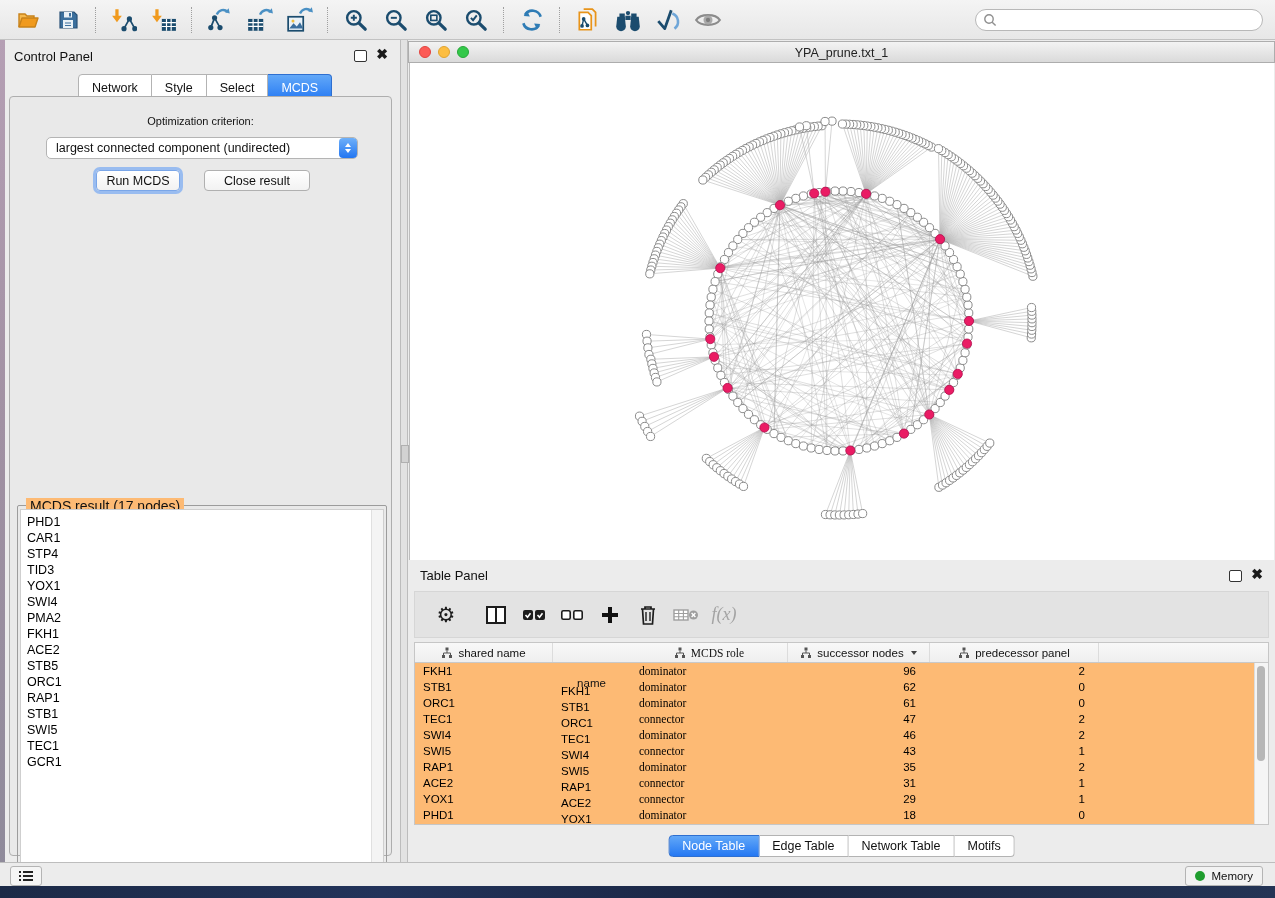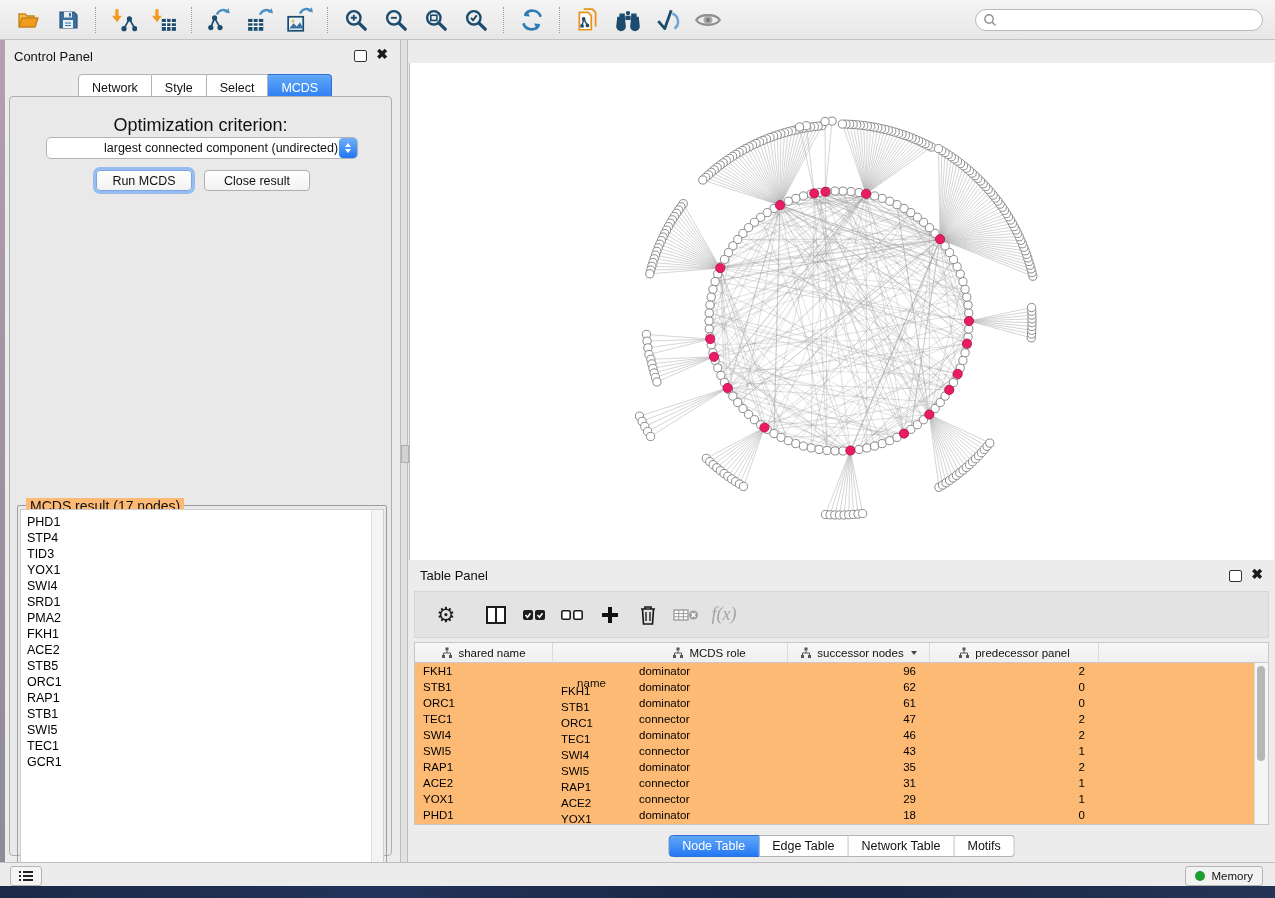--- a/index.html
+++ b/index.html
@@ -22,23 +22,23 @@
   .cpanel{position:absolute;left:5px;top:40px;width:395px;height:822px;background:#ececec;}
   .panel-title{position:absolute;left:9px;top:9px;font-size:13px;color:#111;}
   .float-btn{position:absolute;top:10px;width:11px;height:10px;border:1.5px solid #333;border-radius:2px;background:#fff;}
   .close-btn{position:absolute;top:6px;font-size:14px;font-weight:bold;color:#1a1a1a;line-height:16px;}
   .cp-tabs{position:absolute;left:73px;top:34px;display:flex;height:28px;}
   .seg{background:#fff;border:1px solid #b3b3b3;border-left-width:0;font-size:12.5px;color:#111;display:flex;align-items:center;padding:0 13px;cursor:default;}
   .seg:first-child{border-left-width:1px;border-radius:4px 0 0 4px;}
   .seg:last-child{border-radius:0 4px 4px 0;}
   .seg.active{background:linear-gradient(#62a8f8,#2478f3);color:#fff;border-color:#2e6fd0;}
   .cp-body{position:absolute;left:4px;top:56px;width:383px;height:760px;background:#e9e9e9;border:1px solid #aeaeae;border-radius:4px;box-sizing:border-box;}
-  .opt-label{position:absolute;left:0;right:0;top:18px;text-align:center;font-size:18px;color:#111;}
+  .opt-label{position:absolute;left:0;right:0;top:18px;text-align:center;font-size:11px;color:#111;}
   .combo{position:absolute;left:36px;top:40px;width:312px;height:22px;background:#fff;border:1px solid #b4b4b4;border-radius:5px;box-sizing:border-box;}
-  .combo .val{position:absolute;left:9px;top:3px;font-size:12.5px;color:#111;margin-left:48px;}
+  .combo .val{position:absolute;left:9px;top:3px;font-size:12.5px;color:#111;}
   .combo .step{position:absolute;right:0px;top:0px;width:18px;height:20px;background:linear-gradient(#6fb0f9,#2276f2);border-radius:4px;display:flex;flex-direction:column;align-items:center;justify-content:center;gap:2px;}
   .combo .step i{width:0;height:0;border-left:3.5px solid transparent;border-right:3.5px solid transparent;}
   .combo .step i.up{border-bottom:4px solid #fff;}
   .combo .step i.dn{border-top:4px solid #fff;}
   .btn{position:absolute;height:21px;background:linear-gradient(#ffffff,#f2f2f2);border:1px solid #b0b0b0;border-radius:4px;font-size:12.5px;color:#111;display:flex;align-items:center;justify-content:center;box-sizing:border-box;}
   .btn.focused{box-shadow:0 0 0 3px rgba(110,165,245,.65);border-color:#7aa6e8;}
   .groupbox{position:absolute;left:7px;top:408px;width:368px;height:372px;border:1px solid #9c9c9c;border-radius:2px;}
   .groupbox .gb-title{position:absolute;left:8px;top:-8px;background:#fdba74;padding:0 4px;font-size:14px;color:#111;}
   .gb-list{position:absolute;left:2px;top:3px;right:2px;bottom:2px;background:#fff;border:1px solid #cfcfcf;overflow:hidden;}
   .gb-item{font-size:12.5px;line-height:16px;padding-left:6px;color:#000;}
@@ -62,21 +62,21 @@
   
   .tpanel{position:absolute;left:408px;top:562px;width:867px;height:300px;background:#ececec;}
   .tp-toolbar{position:absolute;left:6px;top:29px;width:855px;height:47px;background:#e3e3e3;border:1px solid #d6d6d6;box-sizing:border-box;display:flex;align-items:center;padding-left:18px;}
   .ti{display:flex;align-items:center;justify-content:center;width:26px;height:26px;margin-right:12px;flex:0 0 auto;}
   .ti.gear-txt{font-size:21px;color:#1d1d1d;line-height:20px;}
   .ti.fx{font-family:"Liberation Serif",serif;font-style:italic;font-size:18px;color:#a3a3a3;}
   .tp-table{position:absolute;left:6px;top:80px;width:855px;height:183px;background:#fdba74;border:1px solid #c6c6c6;box-sizing:border-box;overflow:hidden;}
   .thead{display:flex;height:20px;background:linear-gradient(#f8f8f8,#efefef);border-bottom:1px solid #c9c9c9;box-sizing:border-box;}
   .th{display:flex;align-items:center;justify-content:center;gap:5px;font-size:11.5px;color:#111;border-right:1px solid #dcdcdc;box-sizing:border-box;}
   .th .sort{width:0;height:0;border-left:3.5px solid transparent;border-right:3.5px solid transparent;border-top:4px solid #444;margin-left:2px;}
-  .c0{width:138px;} .c1{width:78px;margin-top:40px;} .c2{width:157px;} .c3{width:142px;} .c4{width:169px;} .cf{flex:1;border-right:none;}
+  .c0{width:138px;} .c1{width:78px;margin-top:40px;} .c2{width:157px;font-family:Liberation Serif, serif;} .c3{width:142px;} .c4{width:169px;} .cf{flex:1;border-right:none;}
   .trow{display:flex;height:16px;font-size:11.5px;color:#000;align-items:center;}
   .td{box-sizing:border-box;padding-left:8px;overflow:hidden;white-space:nowrap;}
   .td.num{text-align:right;padding-right:14px;padding-left:0;}
   .tscroll{position:absolute;right:0;top:20px;bottom:0;width:13px;background:#f5f5f5;border-left:1px solid #ddd;}
   .tthumb{position:absolute;left:2px;top:3px;width:8px;height:95px;border-radius:4px;background:#b7b7b7;}
   .tp-tabs{position:absolute;left:50%;transform:translateX(-50%);top:273px;display:flex;height:22px;}
 
   
   .statusbar{position:absolute;left:0;top:862px;width:1275px;height:24px;background:#ececec;border-top:1px solid #bdbdbd;box-sizing:border-box;}
   .task-btn{position:absolute;left:10px;top:3px;width:30px;height:18px;background:#f5f5f5;border:1px solid #b4b4b4;border-radius:3px;display:flex;align-items:center;justify-content:center;}
@@ -245,32 +245,32 @@
     </div>
     <div class="cp-body">
       <div class="opt-label">Optimization criterion:</div>
       <div class="combo">
         <span class="val">largest connected component (undirected)</span>
         <span class="step">
             <i class="up"></i>
             <i class="dn"></i>
           </span>
       </div>
-      <div class="btn focused" style="left:86px;top:73px;width:96px;">Run MCDS</div>
+      <div class="btn focused" style="left:86px;top:73px;width:84px;">Run MCDS</div>
       <div class="btn" style="left:194px;top:73px;width:106px;">Close result</div>
       <div class="groupbox">
         <span class="gb-title">MCDS result (17 nodes)</span>
         <div class="gb-list">
           <div style="padding-top:4px;">
             <div class="gb-item">PHD1</div>
+            <div class="gb-item">CAR1</div>
             <div class="gb-item">STP4</div>
             <div class="gb-item">TID3</div>
             <div class="gb-item">YOX1</div>
             <div class="gb-item">SWI4</div>
-            <div class="gb-item">SRD1</div>
             <div class="gb-item">PMA2</div>
             <div class="gb-item">FKH1</div>
             <div class="gb-item">ACE2</div>
             <div class="gb-item">STB5</div>
             <div class="gb-item">ORC1</div>
             <div class="gb-item">RAP1</div>
             <div class="gb-item">STB1</div>
             <div class="gb-item">SWI5</div>
             <div class="gb-item">TEC1</div>
             <div class="gb-item">GCR1</div>
@@ -279,20 +279,28 @@
         </div>
       </div>
     </div>
   </div>
 
   <div class="vsplit">
       <div class="grip"></div>
     </div>
 
   <div class="netwin">
+    <div class="nw-bar">
+      <div class="lights">
+        <span class="light r"></span>
+        <span class="light y"></span>
+        <span class="light g"></span>
+      </div>
+      <div class="nw-title">YPA_prune.txt_1</div>
+    </div>
     <div class="nw-canvas">
       <svg id="netsvg" width="865" height="497" viewBox="0 0 865 497">
           <line x1="369.9812350338589" y1="142.16915185551215" x2="318.4717723551501" y2="326.4361811740562" stroke="#999999" stroke-opacity="0.45" stroke-width="0.7"></line>
           <line x1="369.9812350338589" y1="142.16915185551215" x2="393.42381129062926" y2="132.96266638753352" stroke="#999999" stroke-opacity="0.45" stroke-width="0.7"></line>
           <line x1="369.9812350338589" y1="142.16915185551215" x2="302.92639831544875" y2="289.70878361408904" stroke="#999999" stroke-opacity="0.45" stroke-width="0.7"></line>
           <line x1="369.9812350338589" y1="142.16915185551215" x2="558.0146662573517" y2="273.9754777864128" stroke="#999999" stroke-opacity="0.45" stroke-width="0.7"></line>
           <line x1="369.9812350338589" y1="142.16915185551215" x2="363.99999999999994" y2="370.583302491977" stroke="#999999" stroke-opacity="0.45" stroke-width="0.7"></line>
           <line x1="369.9812350338589" y1="142.16915185551215" x2="299.9853337426483" y2="273.9754777864128" stroke="#999999" stroke-opacity="0.45" stroke-width="0.7"></line>
           <line x1="369.9812350338589" y1="142.16915185551215" x2="513.5803790265514" y2="356.72263916511196" stroke="#999999" stroke-opacity="0.45" stroke-width="0.7"></line>
           <line x1="369.9812350338589" y1="142.16915185551215" x2="539.5282276448498" y2="326.4361811740563" stroke="#999999" stroke-opacity="0.45" stroke-width="0.7"></line>

